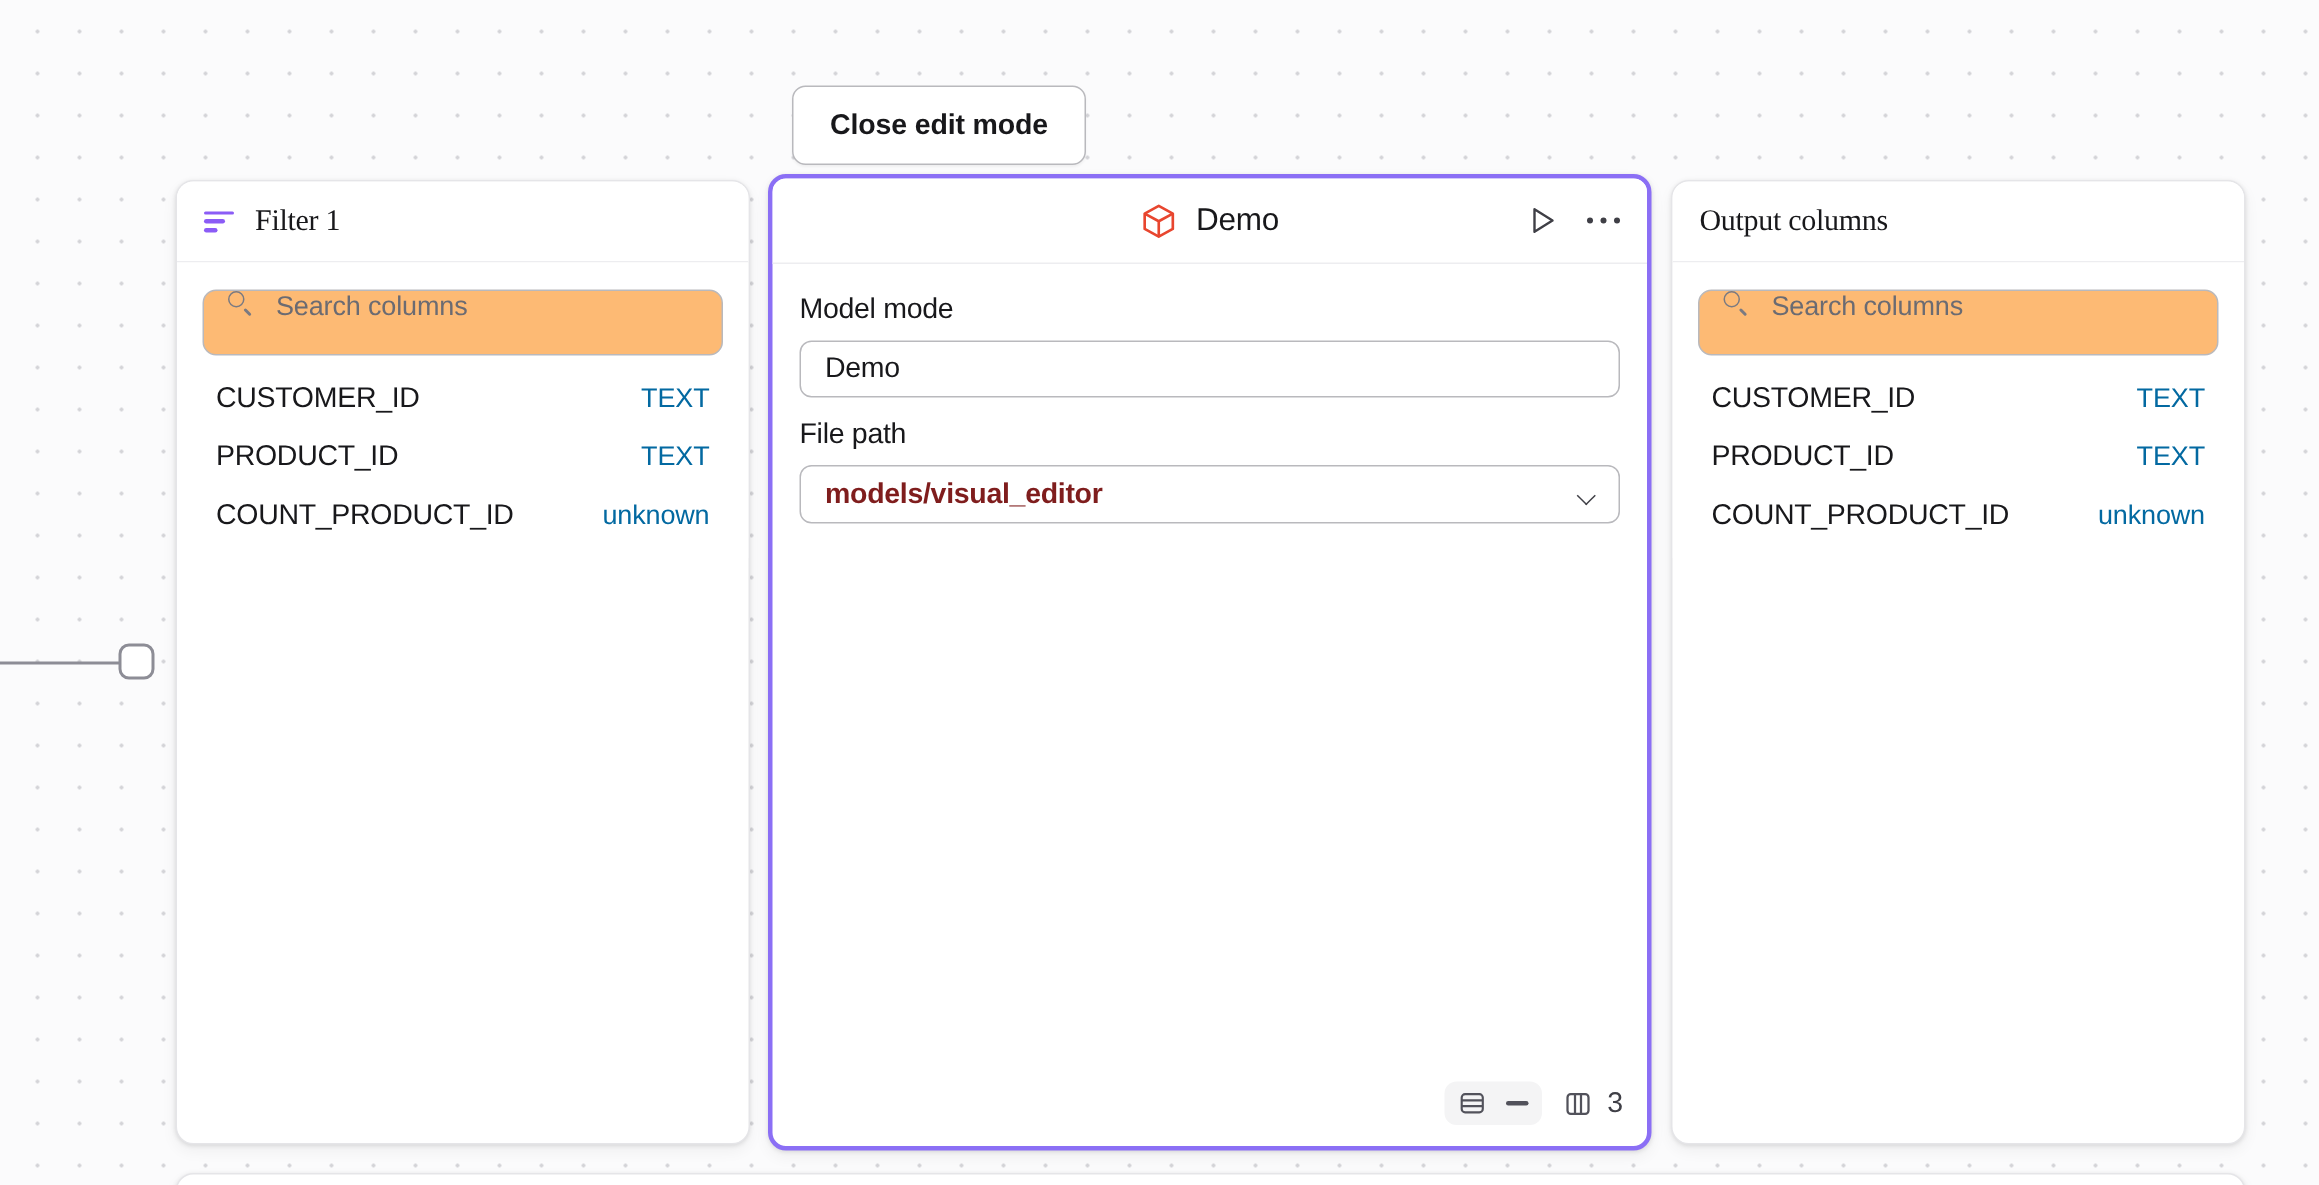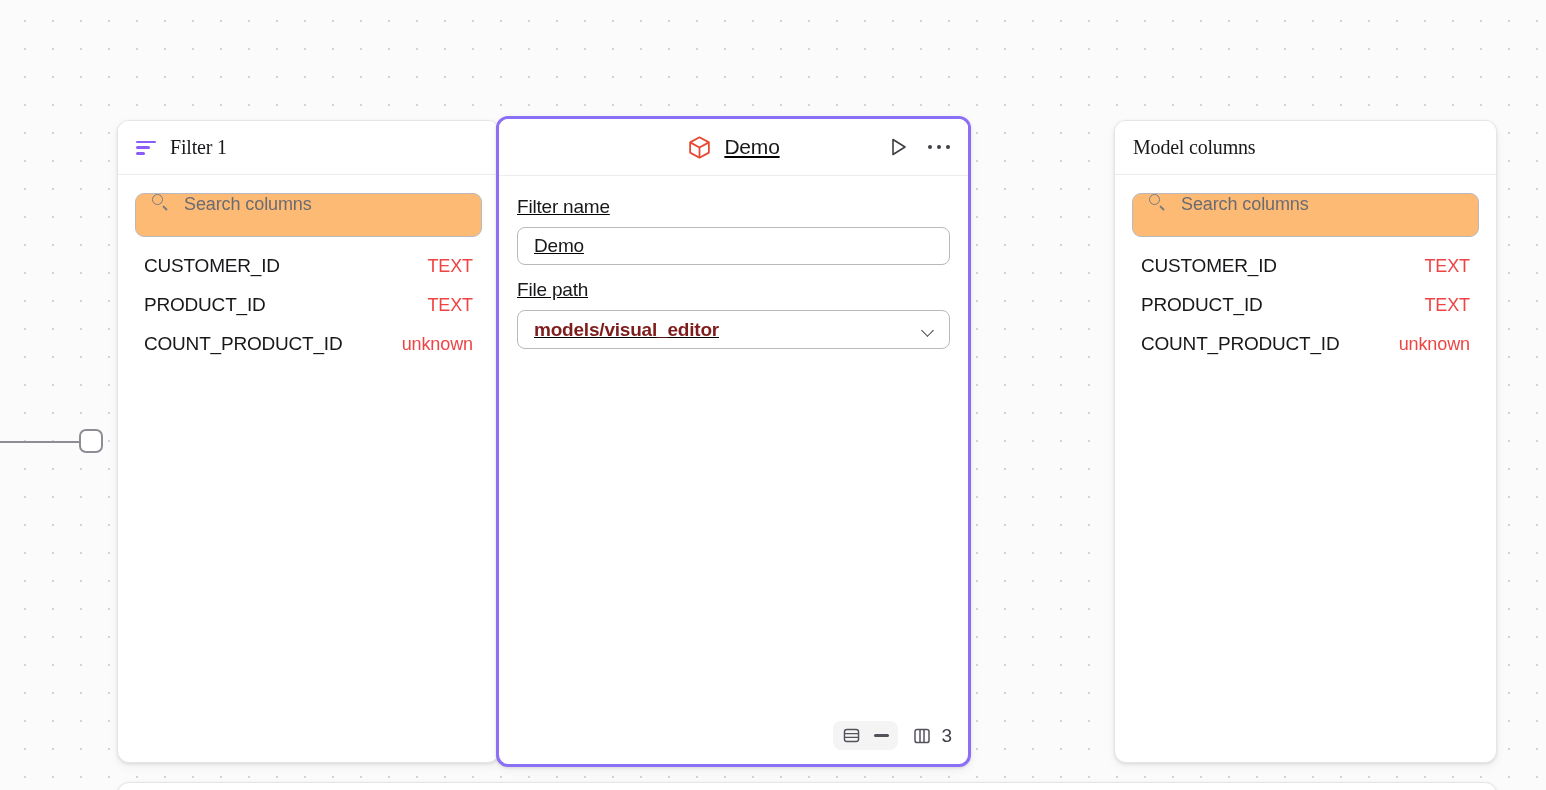--- a/index.html
+++ b/index.html
@@ -71,25 +71,24 @@
   }
 
   #output-node {
     left: 1114px;
     top: 120px;
     width: 383px;
     height: 643px;
   }
 
   #demo-node {
-    left: 496px;
+    left: 512px;
     top: 116px;
-    width: 475px;
+    width: 589px;
     height: 651px;
-    text-decoration: underline;
   }
 
   #bottom-node {
     left: 117px;
     top: 782px;
     width: 1380px;
     height: 60px;
   }
 
   .node-header {
@@ -184,21 +183,21 @@
     height: 39px;
     padding: 0 9px;
   }
   .col-name {
     font-size: 19px;
     color: #18181b;
     letter-spacing: -0.2px;
   }
   .col-type {
     font-size: 18px;
-    color: #ef4444;
+    color: #0369a1;
     letter-spacing: -0.1px;
   }
 
   
   #demo-node .node-header {
     justify-content: center;
     position: relative;
     padding: 0 14px;
     height: 57px;
   }
@@ -350,20 +349,21 @@
   }
 </style>
 </head>
 <body>
 
 <div id="canvas">
 
   <div class="edge-line"></div>
   <div class="edge-handle"></div>
 
+  <div class="edit-mode-btn">Close edit mode</div>
 
   <div class="node node-plain" id="filter-node">
     <div class="node-header">
       <span class="filter-icon">
         <i></i>
           <i></i>
           <i></i>
       </span>
       <span class="title">Filter 1</span>
     </div>
@@ -404,21 +404,21 @@
         </svg>
         <span class="dots-btn">
           <span></span>
             <span></span>
             <span></span>
         </span>
       </span>
     </div>
 
     <div class="form-area">
-      <div class="field-label">Filter name</div>
+      <div class="field-label">Model mode</div>
       <div class="text-input">Demo</div>
       <div class="spacer-14"></div>
       <div class="field-label">File path</div>
       <div class="select-input">
         <span class="val">models/visual_editor</span>
         <span class="chev"></span>
       </div>
     </div>
 
     <div class="demo-footer">
@@ -434,21 +434,21 @@
           <rect x="3" y="3.4" width="14" height="13.2" rx="2.2" stroke="#52525b" stroke-width="1.5"></rect>
           <path d="M8 3.4v13.2M12 3.4v13.2" stroke="#52525b" stroke-width="1.5"></path>
         </svg>
         <span class="cols-count">3</span>
       </span>
     </div>
   </div>
 
   <div class="node node-plain" id="output-node">
     <div class="node-header">
-      <span class="title">Model columns</span>
+      <span class="title">Output columns</span>
     </div>
     <div class="node-body">
       <div class="search-box">
         <span class="mag"></span>
         <span class="ph">Search columns</span>
       </div>
       <div class="col-list">
         <div class="col-row">
           <span class="col-name">CUSTOMER_ID</span>
           <span class="col-type">TEXT</span>

